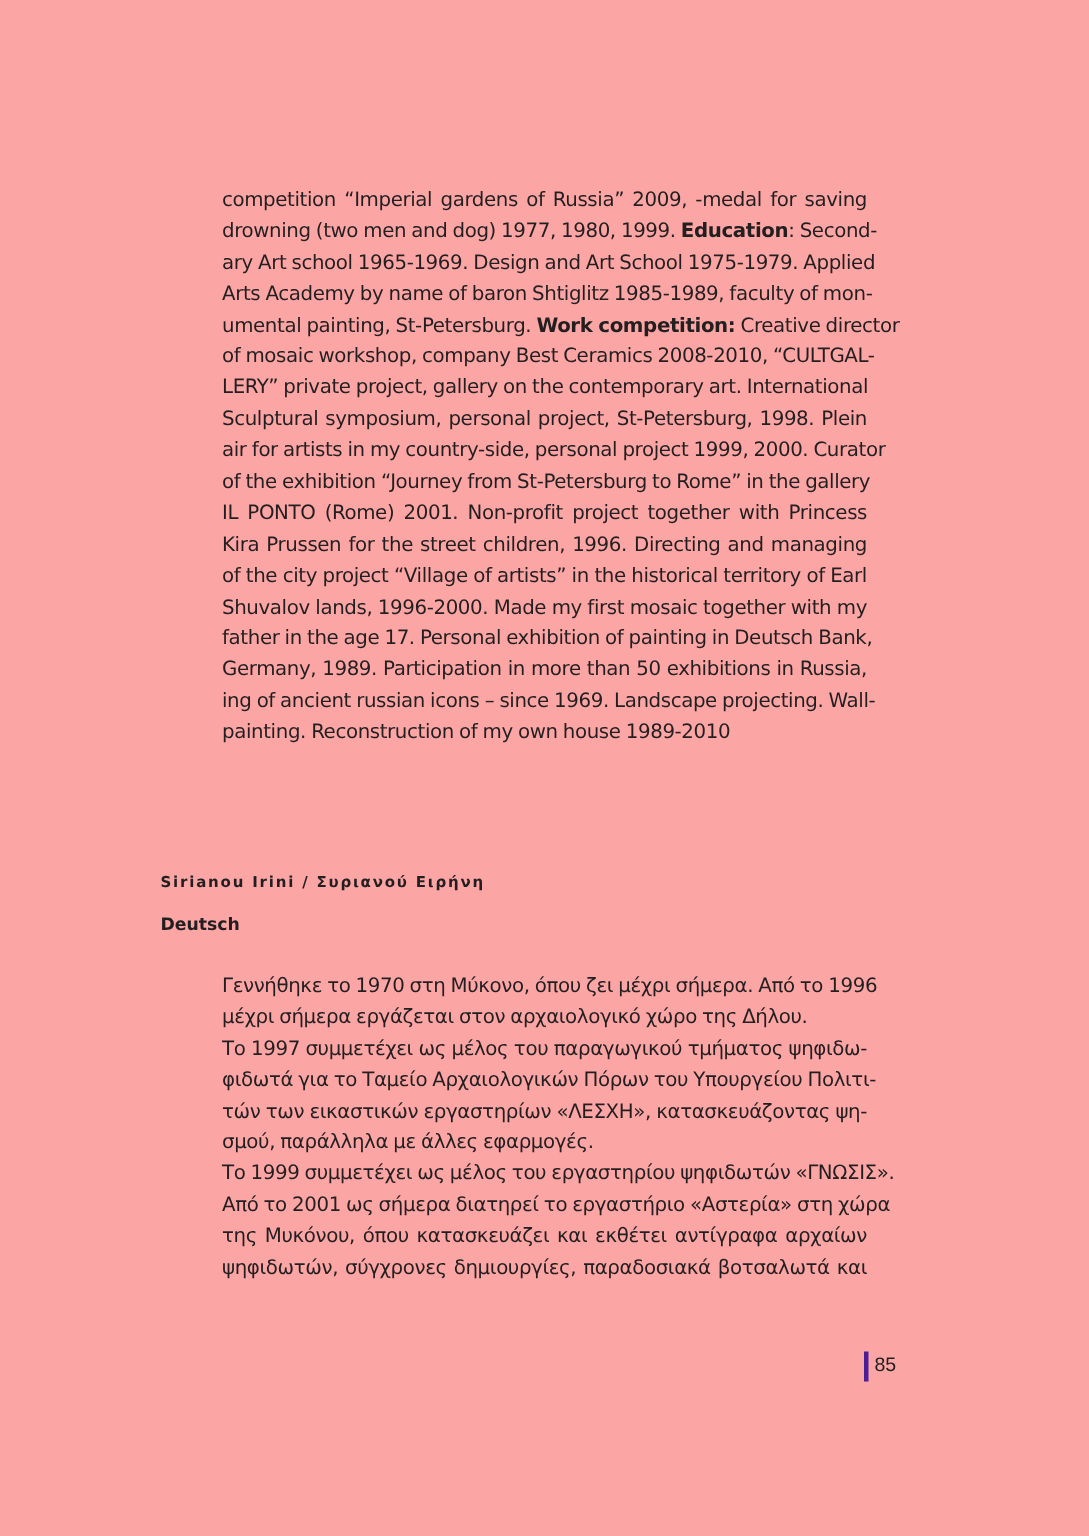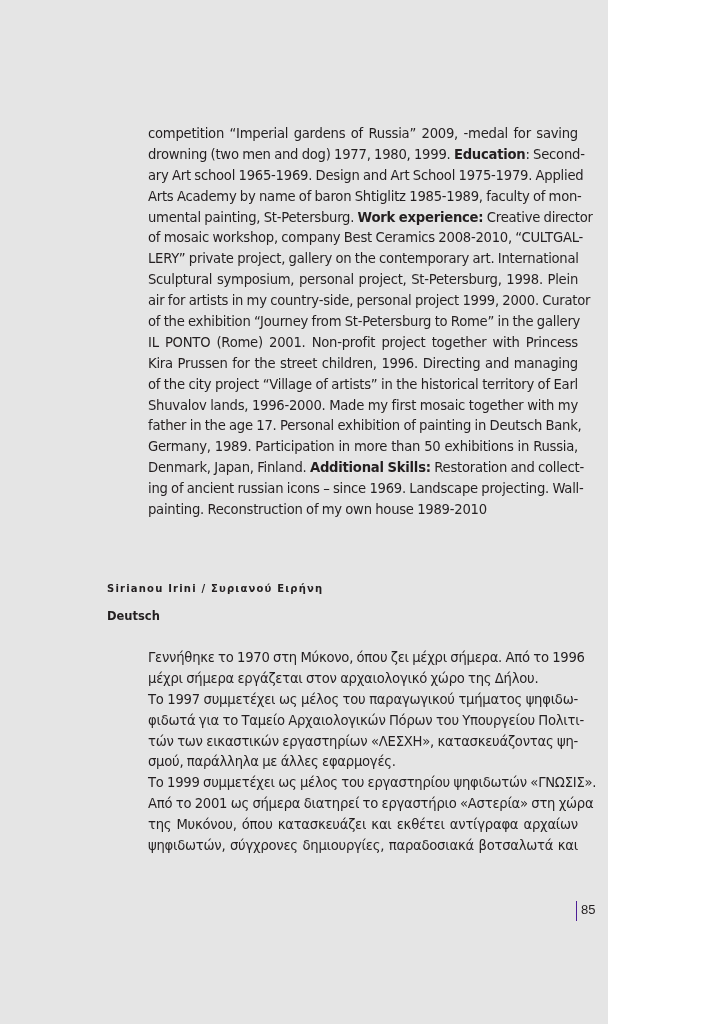--- a/index.html
+++ b/index.html
@@ -11,22 +11,22 @@
       width: 726px;
       height: 1024px;
       position: relative;
       overflow: hidden;
       font-family: "DejaVu Sans", sans-serif;
       color: #231f20;
     }
     .page {
       position: absolute;
       left: 0; top: 0;
-      width: 608px; height: 1024px;
-      background: #e5e5e5;
+      width: 726px; height: 1024px;
+      background: #fca5a5;
     }
     .para {
       position: absolute;
       left: 148px;
       width: 430px;
       font-size: 13.2px;
       line-height: 20.9px;
       letter-spacing: -0.25px;
       word-spacing: -0.5px;
     }
@@ -61,50 +61,49 @@
       font-weight: bold;
       white-space: nowrap;
       color: #231f20;
     }
     .page-number {
       position: absolute;
       left: 576px;
       top: 901px;
       height: 20px;
       padding-left: 4px;
-      border-left: 1px solid #4c1d95;
+      border-left: 3px solid #4c1d95;
       font-family: "Liberation Sans Narrow", "Liberation Sans", sans-serif;
       font-size: 13px;
       line-height: 18px;
       color: #231f20;
     }
   </style>
 </head>
 <body>
 
 <div class="page">
 
   <div class="para bio-top" id="bio-top">
       <span class="line"><span>competition “Imperial gardens of Russia” 2009, -medal for saving</span></span>
       <span class="line"><span>drowning (two men and dog) 1977, 1980, 1999. </span><b>Education</b><span>: Second-</span></span>
       <span class="line"><span>ary Art school 1965-1969. Design and Art School 1975-1979. Applied</span></span>
       <span class="line"><span>Arts Academy by name of baron Shtiglitz 1985-1989, faculty of mon-</span></span>
-      <span class="line"><span>umental painting, St-Petersburg. </span><b>Work experience:</b><span> Creative director</span></span>
+      <span class="line"><span>umental painting, St-Petersburg. </span><b>Work competition:</b><span> Creative director</span></span>
       <span class="line"><span>of mosaic workshop, company Best Ceramics 2008-2010, “CULTGAL-</span></span>
       <span class="line"><span>LERY” private project, gallery on the contemporary art. International</span></span>
       <span class="line"><span>Sculptural symposium, personal project, St-Petersburg, 1998. Plein</span></span>
       <span class="line"><span>air for artists in my country-side, personal project 1999, 2000. Curator</span></span>
       <span class="line"><span>of the exhibition “Journey from St-Petersburg to Rome” in the gallery</span></span>
       <span class="line"><span>IL PONTO (Rome) 2001. Non-profit project together with Princess</span></span>
       <span class="line"><span>Kira Prussen for the street children, 1996. Directing and managing</span></span>
       <span class="line"><span>of the city project “Village of artists” in the historical territory of Earl</span></span>
       <span class="line"><span>Shuvalov lands, 1996-2000. Made my first mosaic together with my</span></span>
       <span class="line"><span>father in the age 17. Personal exhibition of painting in Deutsch Bank,</span></span>
       <span class="line"><span>Germany, 1989. Participation in more than 50 exhibitions in Russia,</span></span>
-      <span class="line"><span>Denmark, Japan, Finland. </span><b>Additional Skills:</b><span> Restoration and collect-</span></span>
       <span class="line"><span>ing of ancient russian icons – since 1969. Landscape projecting. Wall-</span></span>
       <span class="line last"><span>painting. Reconstruction of my own house 1989-2010</span></span>
     </div>
 
   <div class="author-name">Sirianou Irini / Συριανού Ειρήνη</div>
   <div class="author-country">Deutsch</div>
 
   <div class="para bio-greek" id="bio-greek">
       <span class="line">Γεννήθηκε το 1970 στη Μύκονο, όπου ζει μέχρι σήμερα. Από το 1996</span>
       <span class="line last">μέχρι σήμερα εργάζεται στον αρχαιολογικό χώρο της Δήλου.</span>

